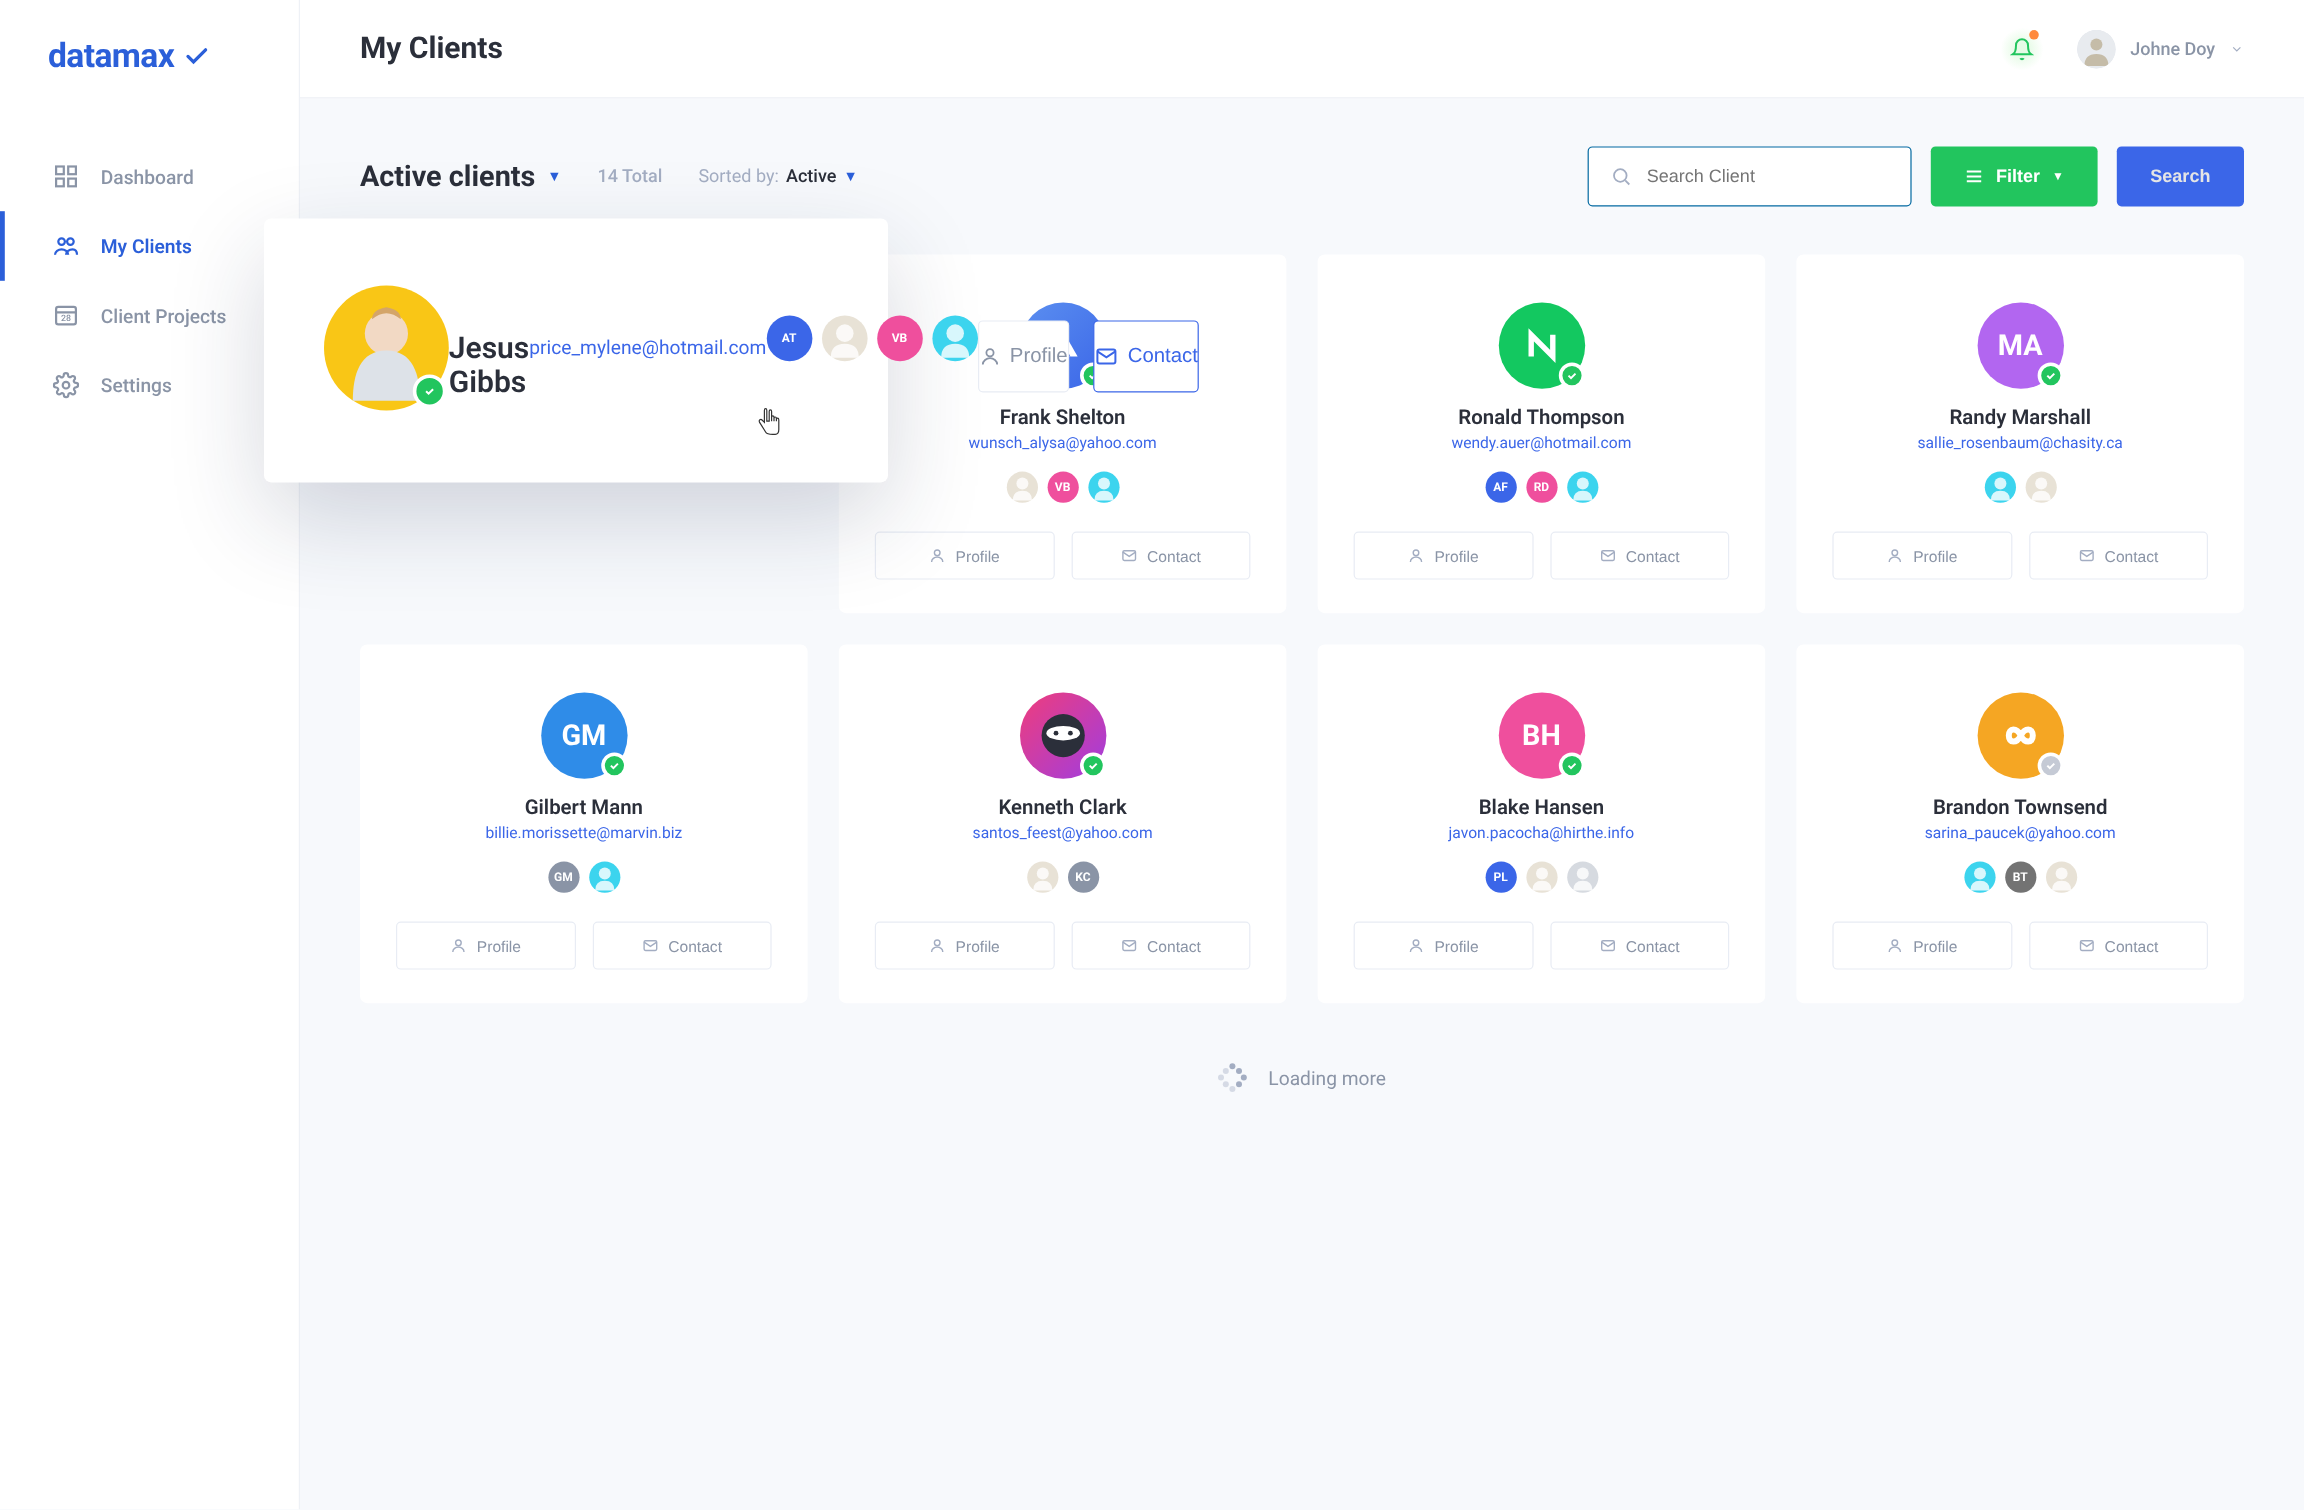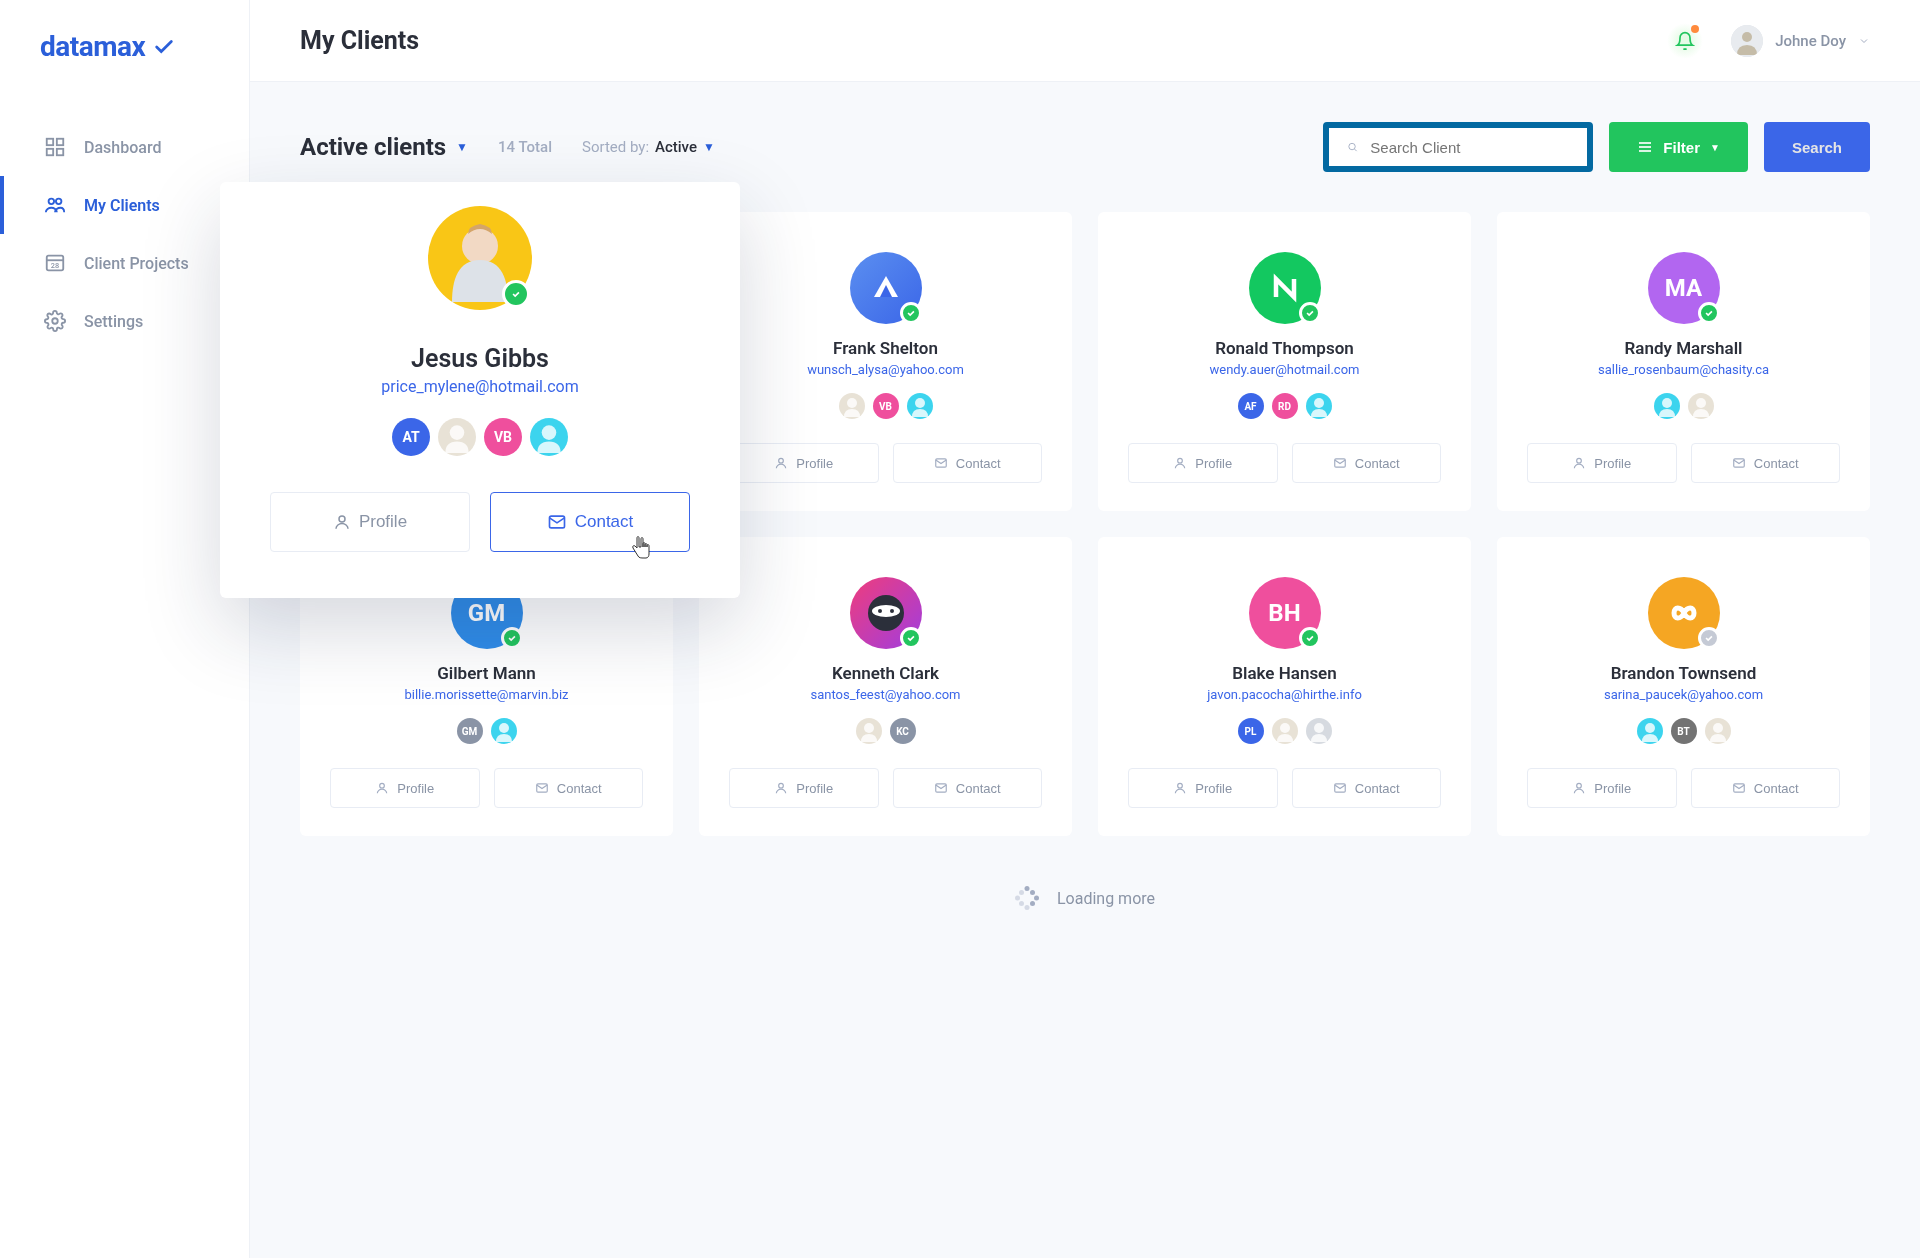--- a/index.html
+++ b/index.html
@@ -27,48 +27,48 @@
 
 .content { padding: 40px 50px; position: relative; }
 .controls { display: flex; align-items: center; justify-content: space-between; margin-bottom: 40px; }
 .controls-left { display: flex; align-items: center; gap: 30px; }
 .active-label { font-size: 24px; font-weight: 700; color: #2b2f3a; display: flex; align-items: center; gap: 10px; cursor: pointer; }
 .caret { color: #2b5fd9; font-size: 12px; }
 .total-label { font-size: 15px; color: #a3adc2; font-weight: 500; }
 .sorted { font-size: 15px; color: #a3adc2; display: flex; align-items: center; gap: 6px; }
 .sorted-val { color: #2b2f3a; font-weight: 500; }
 .controls-right { display: flex; align-items: center; gap: 16px; }
-.search-box { width: 270px; height: 50px; background: #fff; border: 6px solid #0369a1; border-radius: 4px; display: flex; align-items: center; padding: 0 18px; gap: 12px; }
+.search-box { width: 270px; height: 50px; background: #fff; border: 1px solid #0369a1; border-radius: 4px; display: flex; align-items: center; padding: 0 18px; gap: 12px; }
 .search-box input { border: none; outline: none; font-size: 15px; color: #8a94a6; flex: 1; background: transparent; }
 .btn { height: 50px; border: none; border-radius: 4px; font-size: 15px; font-weight: 600; padding: 0 28px; cursor: pointer; display: flex; align-items: center; gap: 10px; }
 .btn-filter { background: #22c55e; color: #fff; }
 .btn-search { background: #3b66e8; color: #e5e5e5; }
 
 .grid { display: grid; grid-template-columns: repeat(4, 1fr); gap: 26px; }
 .card { background: #fff; border-radius: 6px; padding: 40px 30px 28px; display: flex; flex-direction: column; align-items: center; }
 .card-avatar-wrap { position: relative; margin-bottom: 14px; }
 .card-avatar { width: 72px; height: 72px; border-radius: 50%; display: flex; align-items: center; justify-content: center; font-size: 24px; font-weight: 700; color: #fff; }
 .status-badge { position: absolute; bottom: 0; right: 0; width: 22px; height: 22px; border-radius: 50%; background: #22c55e; border: 3px solid #fff; display: flex; align-items: center; justify-content: center; }
 .status-badge.grey { background: #c5cad5; }
 .status-badge svg { width: 10px; height: 10px; }
 .card-name { font-size: 17px; font-weight: 600; color: #2b2f3a; margin-bottom: 4px; }
 .card-email { font-size: 13px; color: #3b66e8; margin-bottom: 16px; }
 .mini-avatars { display: flex; gap: 8px; margin-bottom: 24px; }
 .mini-avatar { width: 26px; height: 26px; border-radius: 50%; display: flex; align-items: center; justify-content: center; font-size: 10px; font-weight: 700; color: #fff; }
 .card-actions { display: flex; gap: 14px; width: 100%; }
 .card-btn { flex: 1; height: 40px; border: 1px solid #e8ecf4; border-radius: 4px; background: #fff; color: #8a94a6; font-size: 13px; font-weight: 500; display: flex; align-items: center; justify-content: center; gap: 8px; cursor: pointer; }
 
 
-.expanded-card { position: absolute; top: 100px; left: -30px; width: 520px; background: #fff; border-radius: 6px; box-shadow: 0 30px 80px rgba(30,40,70,0.18); padding: 24px 50px 46px; display: flex; flex-direction: column; align-items: center; z-index: 10; }
+.expanded-card { position: absolute; top: 100px; left: -30px; width: 520px; background: #fff; border-radius: 6px; box-shadow: 0 30px 80px rgba(30,40,70,0.18); padding: 56px 50px 46px; display: flex; align-items: center; z-index: 10; }
 .expanded-card .card-avatar { width: 104px; height: 104px; position: relative; }
 .expanded-card .status-badge { width: 28px; height: 28px; bottom: 2px; right: 2px; }
 .expanded-card .card-name { font-size: 25px; margin-top: 20px; }
 .expanded-card .card-email { font-size: 16px; }
 .expanded-card .mini-avatars { margin-top: 6px; margin-bottom: 36px; }
-.expanded-card .mini-avatar { width: 38px; height: 38px; font-size: 14px; }
+.expanded-card .mini-avatar { width: 38px; height: 38px; font-size: 10px; }
 .expanded-card .card-actions { gap: 20px; }
 .expanded-card .card-btn { height: 60px; font-size: 17px; border-radius: 4px; }
 .expanded-card .card-btn.contact { border: 1.5px solid #3b66e8; color: #3b66e8; }
 .cursor-hand { position: absolute; bottom: 36px; right: 88px; }
 
 .loading { display: flex; align-items: center; justify-content: center; gap: 18px; margin-top: 50px; color: #8a94a6; font-size: 16px; }
 .spinner { width: 24px; height: 24px; position: relative; }
 .spinner span { position: absolute; width: 5px; height: 5px; background: #a3adc2; border-radius: 50%; }
 .spinner span:nth-child(1){top:0;left:50%;transform:translateX(-50%);}
 .spinner span:nth-child(2){top:15%;right:15%;}

